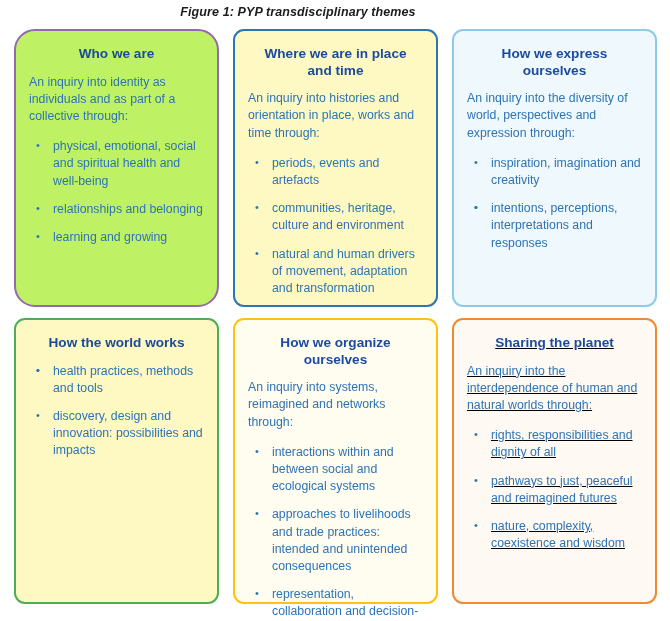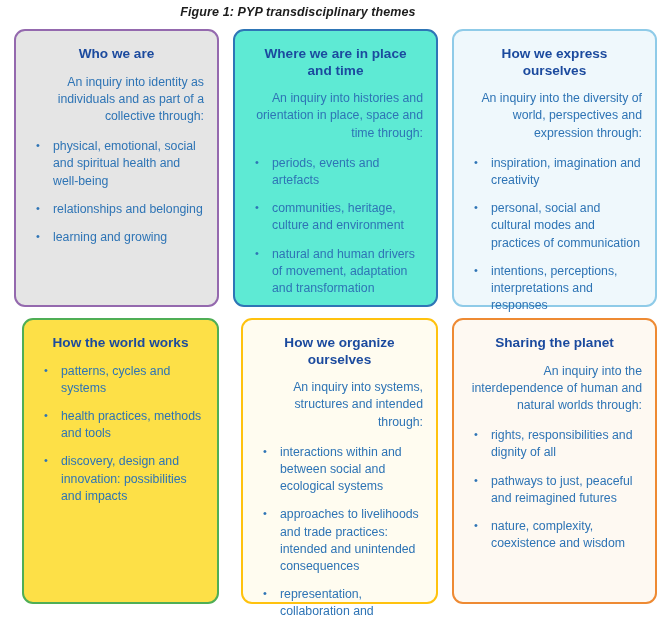--- a/index.html
+++ b/index.html
@@ -41,21 +41,20 @@
     font-size: 13.6px;
     font-weight: 700;
     line-height: 1.22;
     margin: 4px 6px 11px 6px;
   }
   .card-intro {
     color: #2e74b5;
     font-size: 12.3px;
     line-height: 1.4;
     margin-bottom: 13px;
-    text-align: right;
   }
   .card-bullets {
     list-style: none;
   }
   .card-bullets li {
     position: relative;
     padding-left: 24px;
     color: #2e74b5;
     font-size: 12.3px;
     line-height: 1.4;
@@ -71,70 +70,70 @@
 </style>
 </head>
 <body>
 
 <div class="page">
 
   <div class="figure-title">Figure 1: PYP transdisciplinary themes</div>
 
   <div class="grid">
 
-    <section class="card" style="border-color: rgb(148, 105, 174); background: #e5e5e5;">
+    <section class="card" style="border-color: rgb(148, 105, 174); background: #bef264; border-radius: 21px;">
       <h2 class="card-title">Who we are</h2>
       <p class="card-intro">An inquiry into identity as individuals and as part of a collective through:</p>
       <ul class="card-bullets">
         <li><span class="bullet-marker">•</span><span>physical, emotional, social and spiritual health and well-being</span></li>
         <li><span class="bullet-marker">•</span><span>relationships and belonging</span></li>
         <li><span class="bullet-marker">•</span><span>learning and growing</span></li>
       </ul>
     </section>
 
-    <section class="card" style="border-color: rgb(46, 117, 182); background: #5eead4;">
+    <section class="card" style="border-color: rgb(46, 117, 182); background: #fef9c3;">
       <h2 class="card-title">Where we are in place and time</h2>
-      <p class="card-intro">An inquiry into histories and orientation in place, space and time through:</p>
+      <p class="card-intro">An inquiry into histories and orientation in place, works and time through:</p>
       <ul class="card-bullets">
         <li><span class="bullet-marker">•</span><span>periods, events and artefacts</span></li>
         <li><span class="bullet-marker">•</span><span>communities, heritage, culture and environment</span></li>
         <li><span class="bullet-marker">•</span><span>natural and human drivers of movement, adaptation and transformation</span></li>
       </ul>
     </section>
 
     <section class="card" style="border-color: rgb(143, 203, 232); background: rgb(239, 248, 252);">
       <h2 class="card-title">How we express ourselves</h2>
       <p class="card-intro">An inquiry into the diversity of world, perspectives and expression through:</p>
       <ul class="card-bullets">
         <li><span class="bullet-marker">•</span><span>inspiration, imagination and creativity</span></li>
-        <li><span class="bullet-marker">•</span><span>personal, social and cultural modes and practices of communication</span></li>
+        <li><span class="bullet-marker">•</span></li>
         <li><span class="bullet-marker">•</span><span>intentions, perceptions, interpretations and responses</span></li>
       </ul>
     </section>
 
-    <section class="card" style="border-color: rgb(79, 174, 85); background: #fde047; margin-left: 8px;">
+    <section class="card" style="border-color: rgb(79, 174, 85); background: #fef9c3;">
       <h2 class="card-title">How the world works</h2>
       <ul class="card-bullets">
-        <li><span class="bullet-marker">•</span><span>patterns, cycles and systems</span></li>
+        <li><span class="bullet-marker">•</span></li>
         <li><span class="bullet-marker">•</span><span>health practices, methods and tools</span></li>
         <li><span class="bullet-marker">•</span><span>discovery, design and innovation: possibilities and impacts</span></li>
       </ul>
     </section>
 
-    <section class="card" style="border-color: rgb(255, 194, 14); background: rgb(255, 252, 240); margin-left: 8px;">
+    <section class="card" style="border-color: rgb(255, 194, 14); background: rgb(255, 252, 240);">
       <h2 class="card-title">How we organize ourselves</h2>
-      <p class="card-intro">An inquiry into systems, structures and intended through:</p>
+      <p class="card-intro">An inquiry into systems, reimagined and networks through:</p>
       <ul class="card-bullets">
         <li><span class="bullet-marker">•</span><span>interactions within and between social and ecological systems</span></li>
         <li><span class="bullet-marker">•</span><span>approaches to livelihoods and trade practices: intended and unintended consequences</span></li>
         <li><span class="bullet-marker">•</span><span>representation, collaboration and decision-making</span></li>
       </ul>
     </section>
 
-    <section class="card" style="border-color: rgb(238, 138, 51); background: rgb(254, 249, 242);">
+    <section class="card" style="border-color: rgb(238, 138, 51); background: rgb(254, 249, 242); text-decoration: underline;">
       <h2 class="card-title">Sharing the planet</h2>
       <p class="card-intro">An inquiry into the interdependence of human and natural worlds through:</p>
       <ul class="card-bullets">
         <li><span class="bullet-marker">•</span><span>rights, responsibilities and dignity of all</span></li>
         <li><span class="bullet-marker">•</span><span>pathways to just, peaceful and reimagined futures</span></li>
         <li><span class="bullet-marker">•</span><span>nature, complexity, coexistence and wisdom</span></li>
       </ul>
     </section>
 
   </div>

